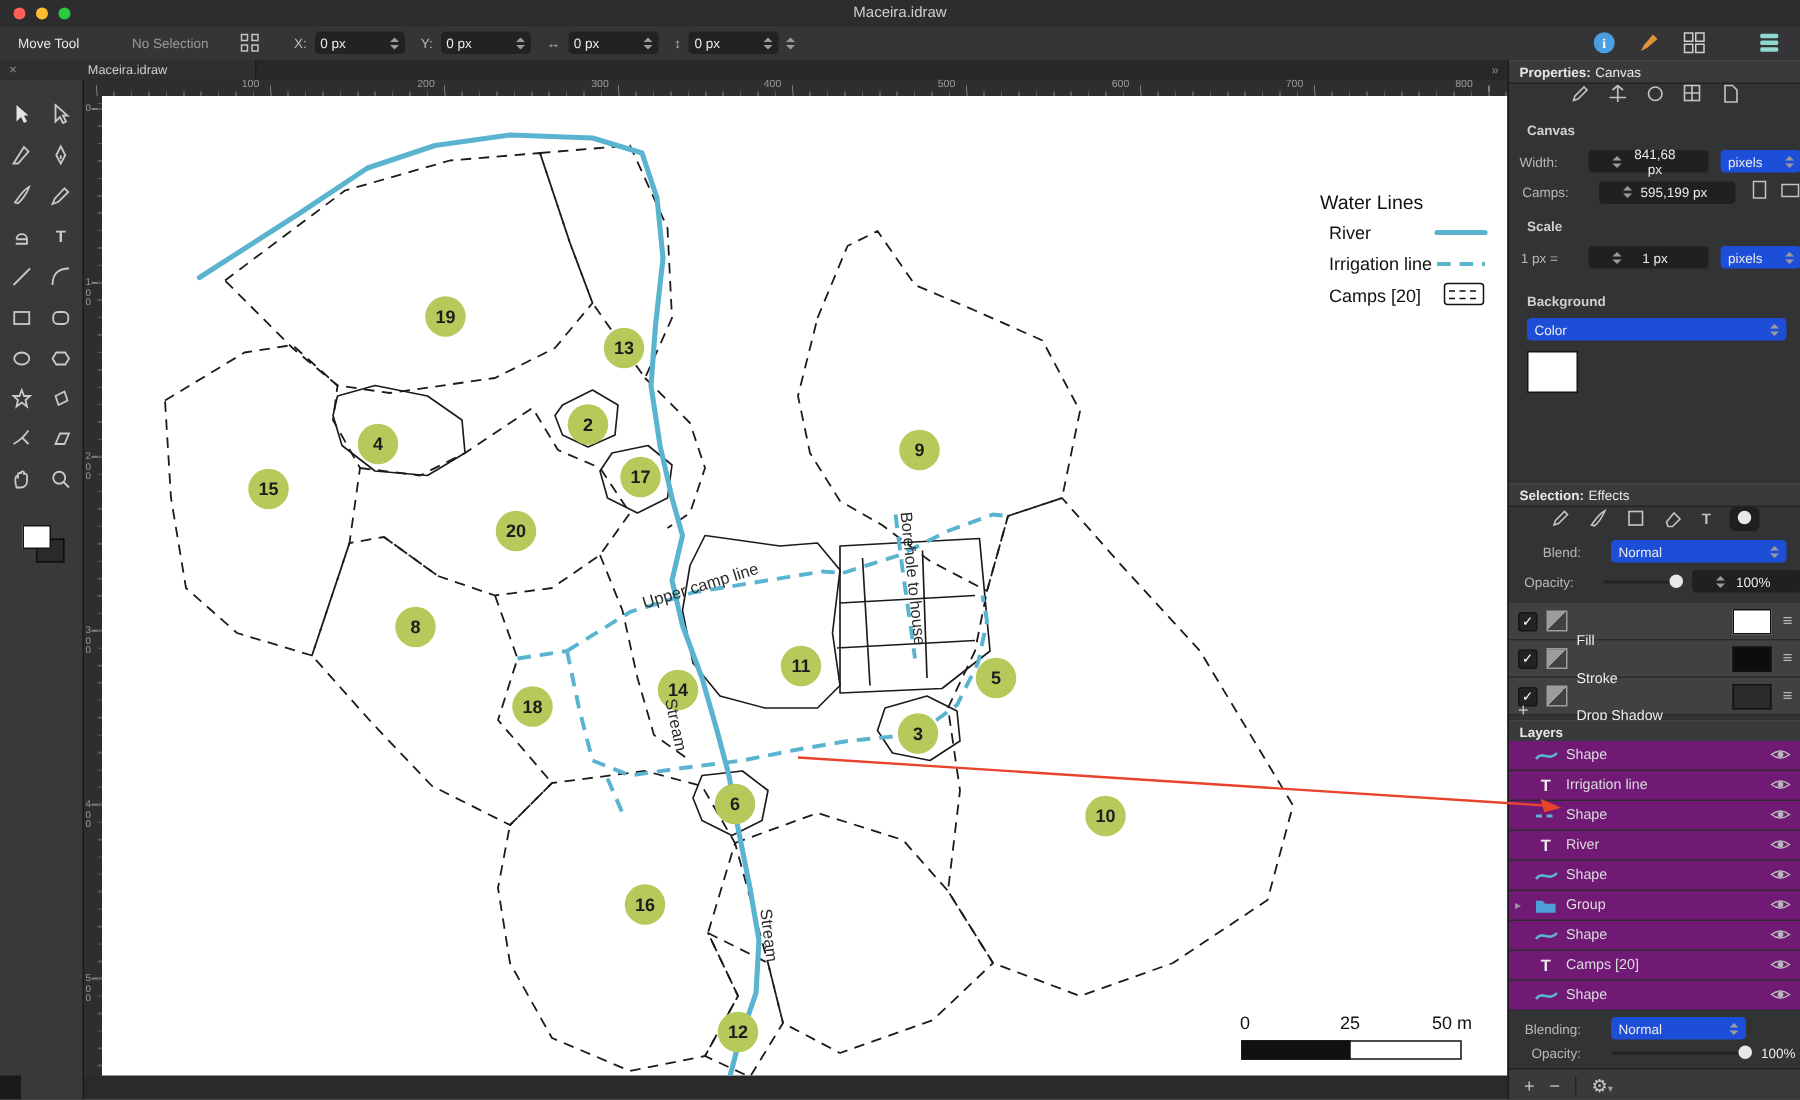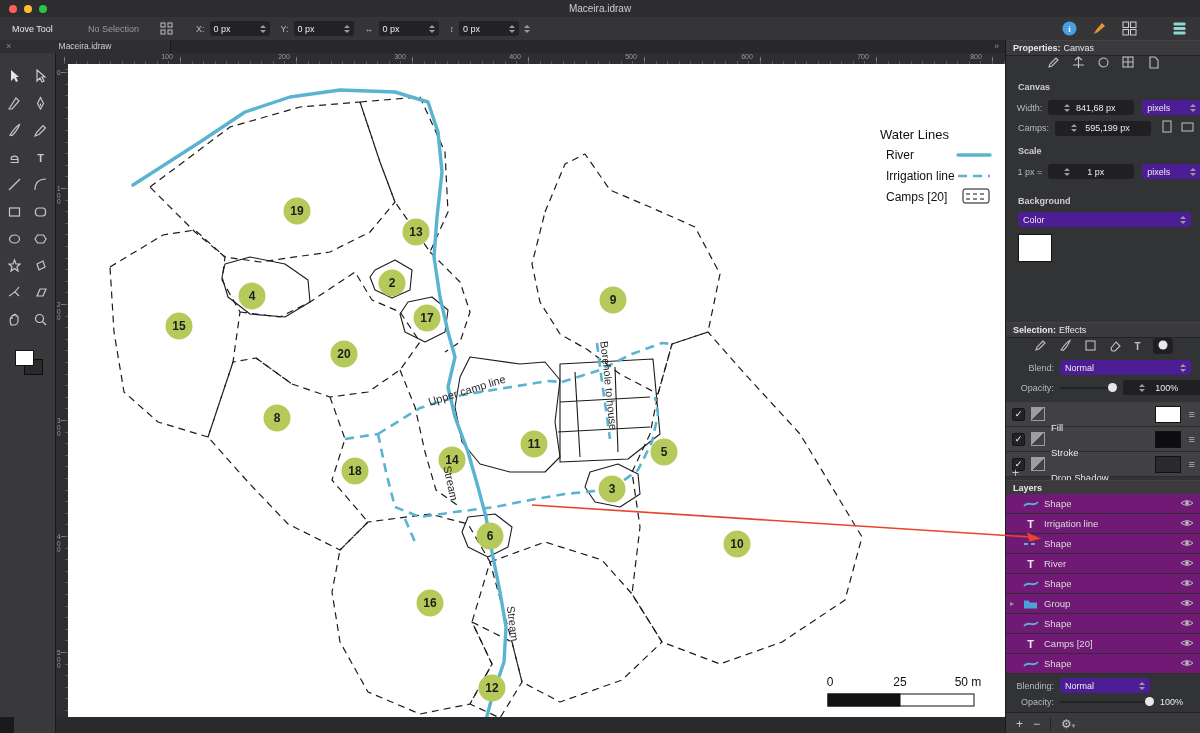--- a/index.html
+++ b/index.html
@@ -65,24 +65,24 @@
   .corner-sq{position:absolute;left:0;bottom:0;width:14px;height:16px;background:#1a1a1c;}
   
   .rpanel{position:absolute;left:1005px;top:40px;width:195px;bottom:0;background:#323335;border-left:1px solid #1b1b1d;font-size:9px;}
   .rp-abs{position:absolute;left:0;right:0;}
   .sec-hd{height:14px;line-height:14px;background:#3a3a3d;border-top:1px solid #434346;border-bottom:1px solid #232325;padding-left:7px;color:#e8e8ea;}
   .sec-hd b{font-weight:bold;margin-right:3px;}
   .ic-row{display:flex;justify-content:center;gap:12px;align-items:center;}
   .ic-row svg{stroke:#c2c2c4;fill:none;stroke-width:1.1;}
   .sec-lbl{color:#cfcfd1;padding-left:12px;font-weight:bold;}
   .fr{display:flex;align-items:center;}
-  .fr .lab{width:43px;text-align:right;color:#b8b8ba;margin-right:6px;}
+  .fr .lab{width:43px;text-align:right;color:#b8b8ba;margin-right:20px;}
   .fld{display:flex;align-items:center;background:#202022;border-radius:3px;height:15px;padding:0 16px;gap:3px;}
   .fld .v{flex:1;text-align:center;color:#ececee;}
-  .dd{display:flex;align-items:center;background:#4c1d95;border-radius:3px;height:15px;padding:0 5px;gap:4px;}
+  .dd{display:flex;align-items:center;background:#1d4ed8;border-radius:3px;height:15px;padding:0 5px;gap:4px;}
   .dd .v{flex:1;color:#ececee;}
   .pg-ic svg{stroke:#c2c2c4;fill:none;}
   .bgswatch{position:absolute;left:12px;width:32px;height:26px;background:#fff;border:1px solid #141414;}
   .app-row{display:flex;align-items:center;height:24px;background:#414144;border-bottom:1px solid #2b2b2d;padding:0 6px;gap:6px;}
   .cb{width:11px;height:11px;background:#232325;border:1px solid #161618;border-radius:2px;color:#fff;font-size:9px;line-height:11px;text-align:center;}
   .app-ic{width:12px;height:12px;border:1px solid #9d9d9f;background:linear-gradient(135deg,#9d9d9f 50%,transparent 50%);}
   .app-lb{flex:1;color:#ececee;font-size:9.5px;margin-top:26px;}
   .app-sw{width:24px;height:15px;border:1px solid #121214;}
   .hb{color:#b5b5b7;font-size:11px;margin-left:2px;}
   .plus{position:absolute;left:6px;color:#c9c9cb;font-size:12px;}

